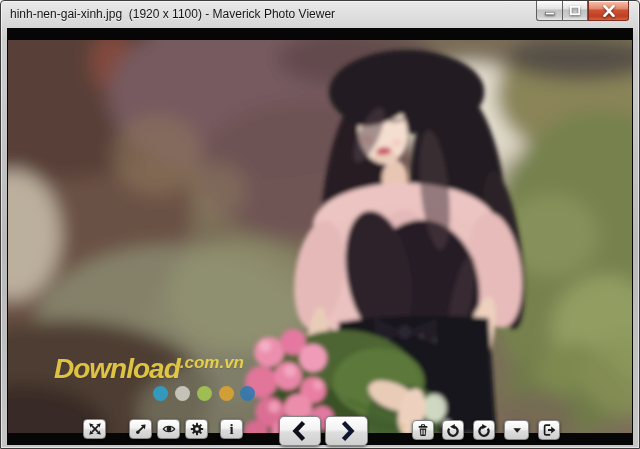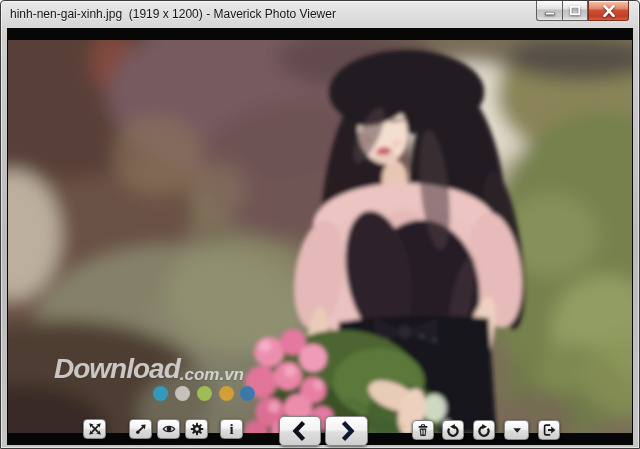--- a/index.html
+++ b/index.html
@@ -17,43 +17,43 @@
     box-shadow:inset 0 1px 0 rgba(255,255,255,.8);}
   .wbtn.min{width:26px;border-radius:0 0 0 3px;border-right:none;}
   .wbtn.max{width:26px;}
   .wbtn.close{width:41px;border-radius:0 0 3px 0;border-color:#7e3020;
     background:linear-gradient(180deg,#f8c2ad,#e28a6d 40%,#ce5237 48%,#bf3f24 80%,#d8603c);}
   .wbtn svg{filter:drop-shadow(0 1px 1px rgba(0,0,0,.55));}
   .client{position:absolute;left:6px;right:6px;top:27px;bottom:3px;background:#060606;}
   .photo{position:absolute;left:1px;right:1px;top:12px;height:393px;overflow:hidden;background:#6f6352;}
   .photo svg.scene{display:block;width:100%;height:100%;}
   
-  .wm{position:absolute;left:46px;top:313px;display:flex;align-items:flex-end;
-    font-style:italic;font-weight:bold;color:#e5e5e5;opacity:.82;
+  .wm{position:absolute;left:46px;top:313px;display:flex;align-items:flex-start;
+    font-style:italic;font-weight:bold;color:#fde047;opacity:.82;
     text-shadow:0 1px 1px rgba(0,0,0,.18);letter-spacing:-1px;}
   .wm .brand{font-size:28px;}
   .wm .suffix{font-size:17px;letter-spacing:0;}
   .wmdots{position:absolute;top:346px;left:0;}
   .wmdot{position:absolute;width:15px;height:15px;border-radius:50%;opacity:.85;}
   
   .tbtn{position:absolute;display:flex;align-items:center;justify-content:center;box-sizing:border-box;
     background:linear-gradient(180deg,#ffffff 0%,#f2f2f2 45%,#dddddd 55%,#cfcfcf 100%);
     border:1px solid #878787;border-radius:4px;cursor:pointer;padding:0;
     box-shadow:0 1px 3px rgba(0,0,0,.55),inset 0 1px 0 rgba(255,255,255,.95);}
   .tbtn.big{border-radius:5px;}
   .tbtn svg{display:block;}
   .info-glyph{font-family:"Liberation Serif",serif;font-weight:bold;font-size:15px;color:#1c1c1c;line-height:1;}
 </style>
 </head>
 <body>
 
 <div class="window">
 
   <div class="titlebar">
-    <span class="title">hinh-nen-gai-xinh.jpg  (1919 x 1200) - Maverick Photo Viewer</span>
+    <span class="title">hinh-nen-gai-xinh.jpg  (1920 x 1100) - Maverick Photo Viewer</span>
   </div>
   <div class="winbtns">
     <div class="wbtn min">
       <svg width="12" height="10" viewBox="0 0 12 10">
           <rect x="1.5" y="6.2" width="9" height="2.6" fill="#ffffff" stroke="#555" stroke-width="0.5"></rect>
         </svg>
     </div>
     <div class="wbtn max">
       <svg width="12" height="11" viewBox="0 0 12 11">
           <rect x="1.8" y="1.8" width="8.4" height="7.4" fill="none" stroke="#ffffff" stroke-width="1.7"></rect>

